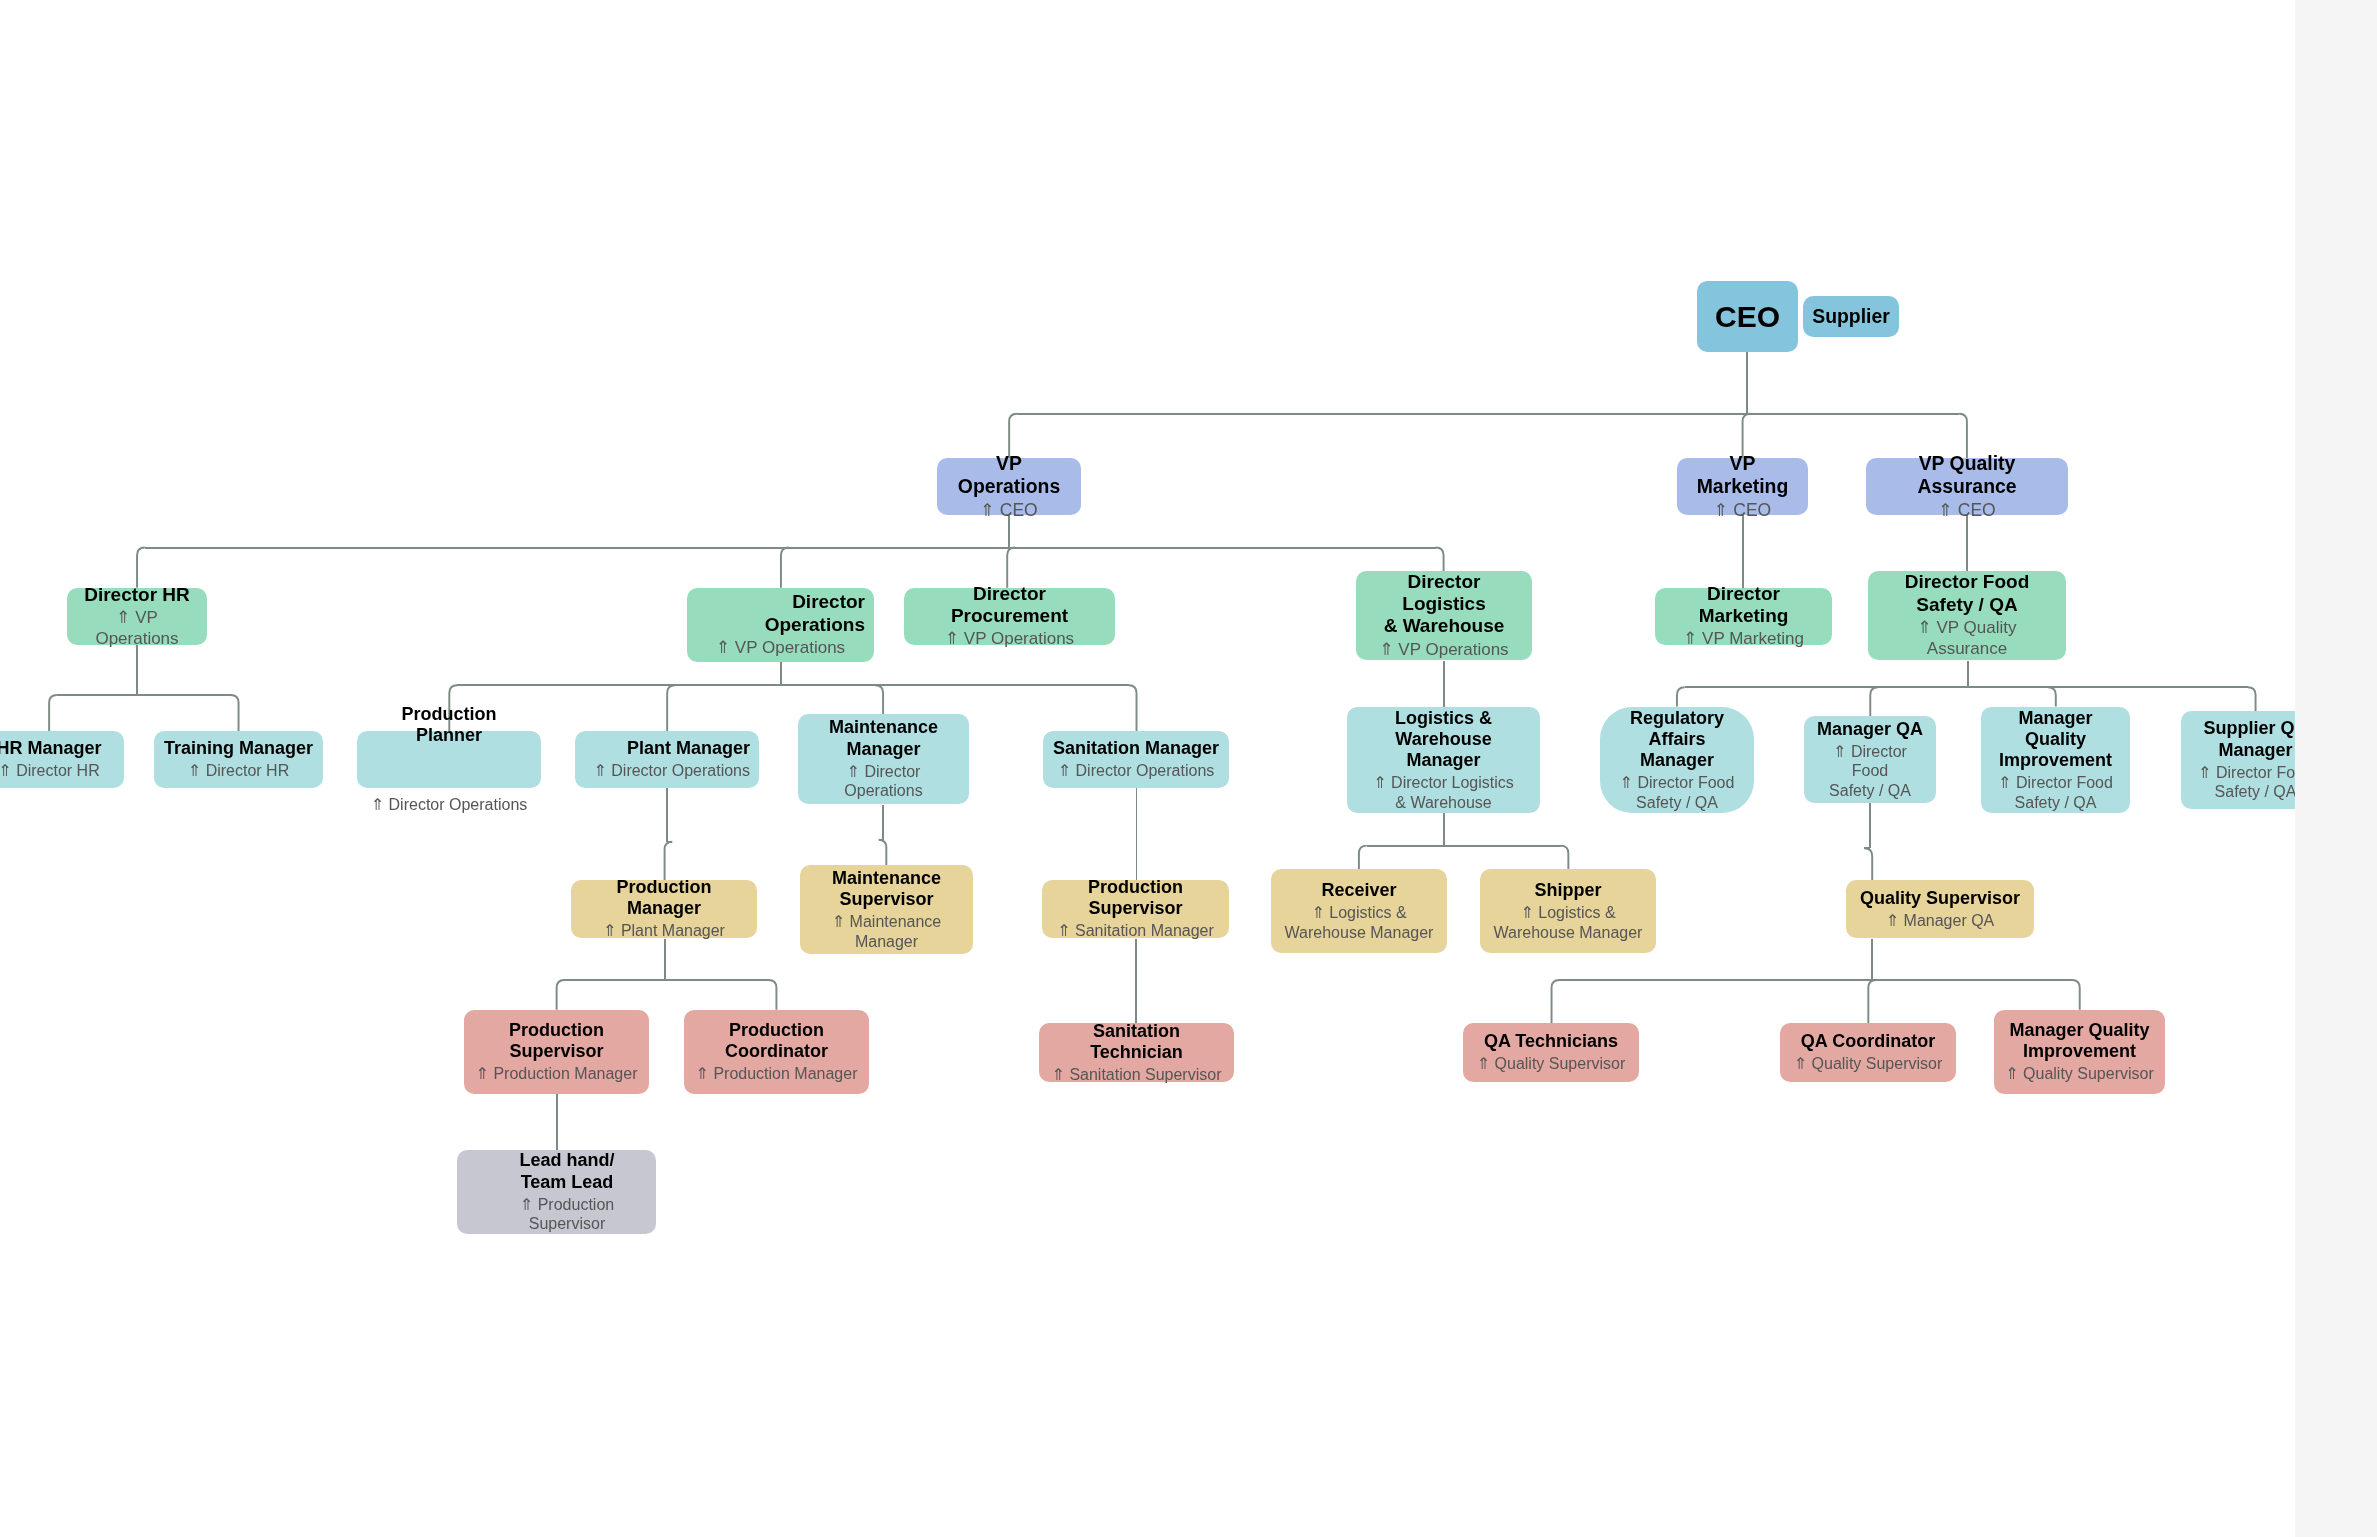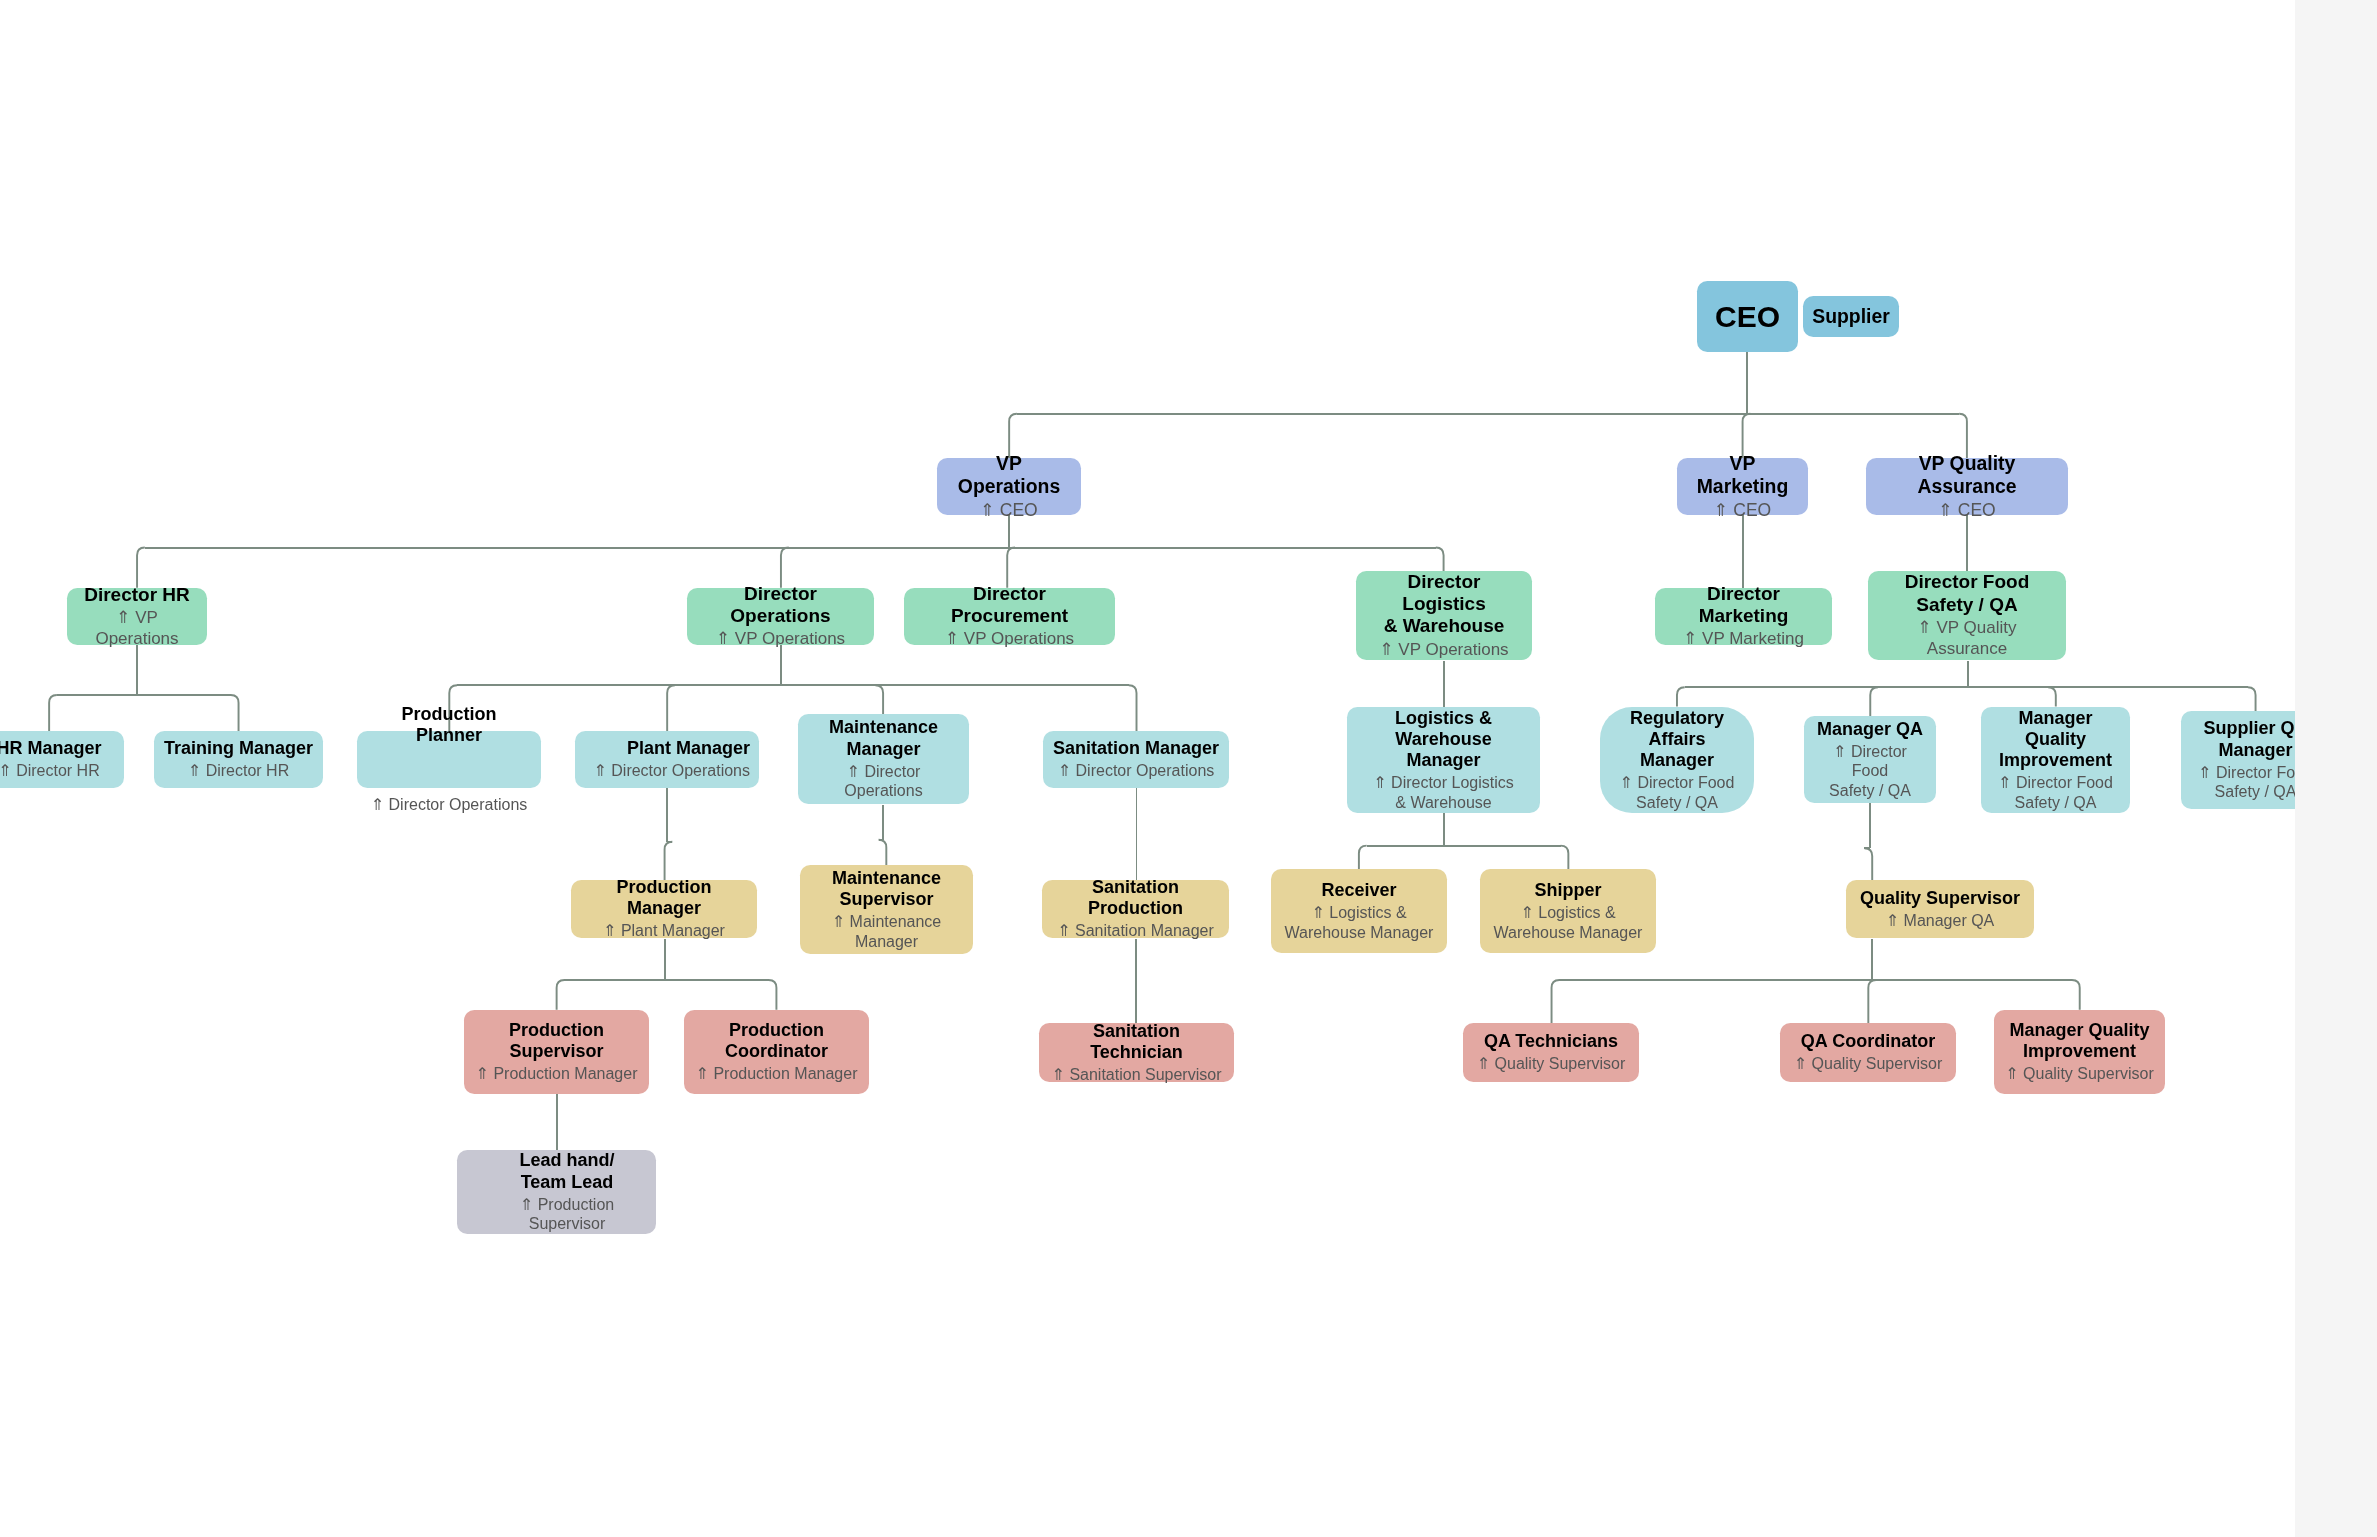--- a/index.html
+++ b/index.html
@@ -121,21 +121,21 @@
           <div class="parent">⇑ CEO</div>
         </div>
         <div class="node c-purple lv-vp" style="left: 1866px; top: 458px; width: 202px; height: 57px;">
           <div class="title">VP Quality Assurance</div>
           <div class="parent">⇑ CEO</div>
         </div>
         <div class="node c-green lv-dir" style="left: 67px; top: 588px; width: 140px; height: 57px;">
           <div class="title">Director HR</div>
           <div class="parent">⇑ VP Operations</div>
         </div>
-        <div class="node c-green lv-dir" style="left: 687px; top: 588px; width: 187px; height: 57px;">
+        <div class="node c-green lv-dir" style="left: 687px; top: 588px; width: 187px; height: 74px; text-align: right;">
           <div class="title">Director Operations</div>
           <div class="parent">⇑ VP Operations</div>
         </div>
         <div class="node c-green lv-dir" style="left: 904px; top: 588px; width: 211px; height: 57px;">
           <div class="title">Director Procurement</div>
           <div class="parent">⇑ VP Operations</div>
         </div>
         <div class="node c-green lv-dir" style="left: 1356px; top: 571px; width: 176px; height: 89px;">
           <div class="title">
             <div>Director Logistics</div>
@@ -232,21 +232,21 @@
           <div class="parent">⇑ Plant Manager</div>
         </div>
         <div class="node c-tan lv-sup" style="left: 800px; top: 865px; width: 173px; height: 89px;">
           <div class="title">
             <div>Maintenance</div>
             <div>Supervisor</div>
           </div>
           <div class="parent">⇑ Maintenance Manager</div>
         </div>
         <div class="node c-tan lv-sup" style="left: 1042px; top: 880px; width: 187px; height: 58px;">
-          <div class="title">Sanitation Production</div>
+          <div class="title">Production Supervisor</div>
           <div class="parent">⇑ Sanitation Manager</div>
         </div>
         <div class="node c-tan lv-sup" style="left: 1271px; top: 869px; width: 176px; height: 84px;">
           <div class="title">Receiver</div>
           <div class="parent">
             <div>⇑ Logistics &amp;</div>
             <div>Warehouse Manager</div>
           </div>
         </div>
         <div class="node c-tan lv-sup" style="left: 1480px; top: 869px; width: 176px; height: 84px;">

